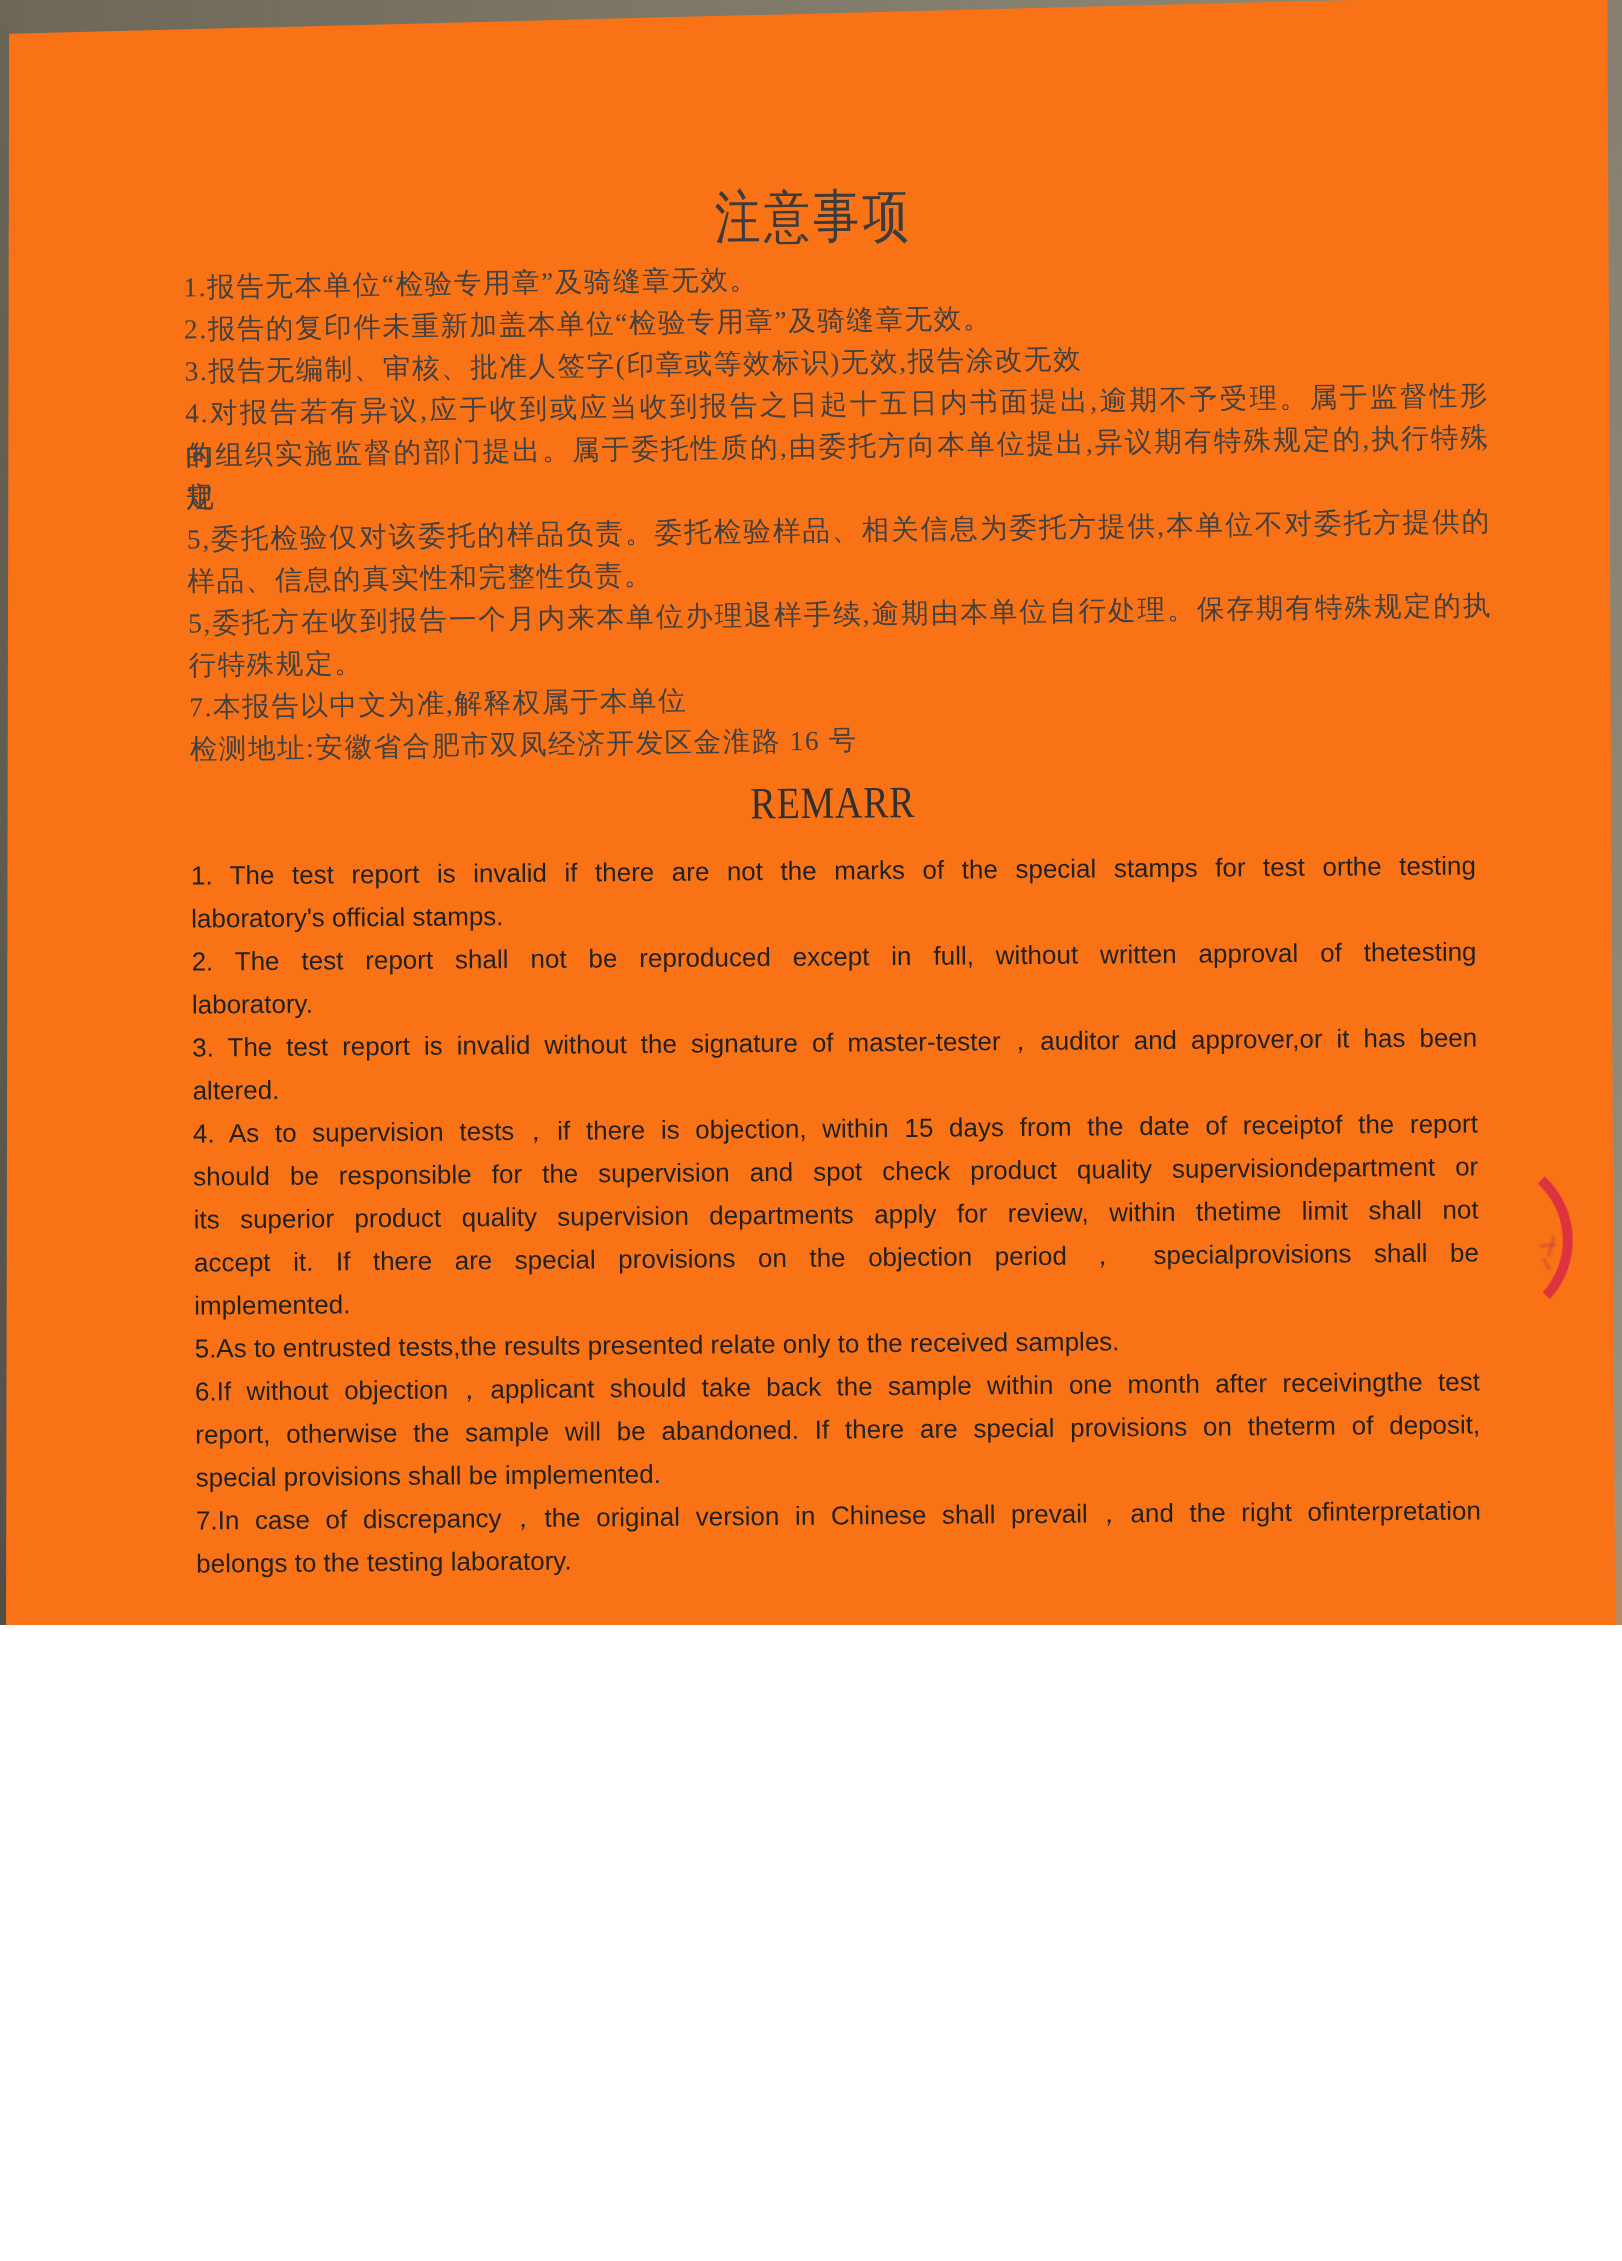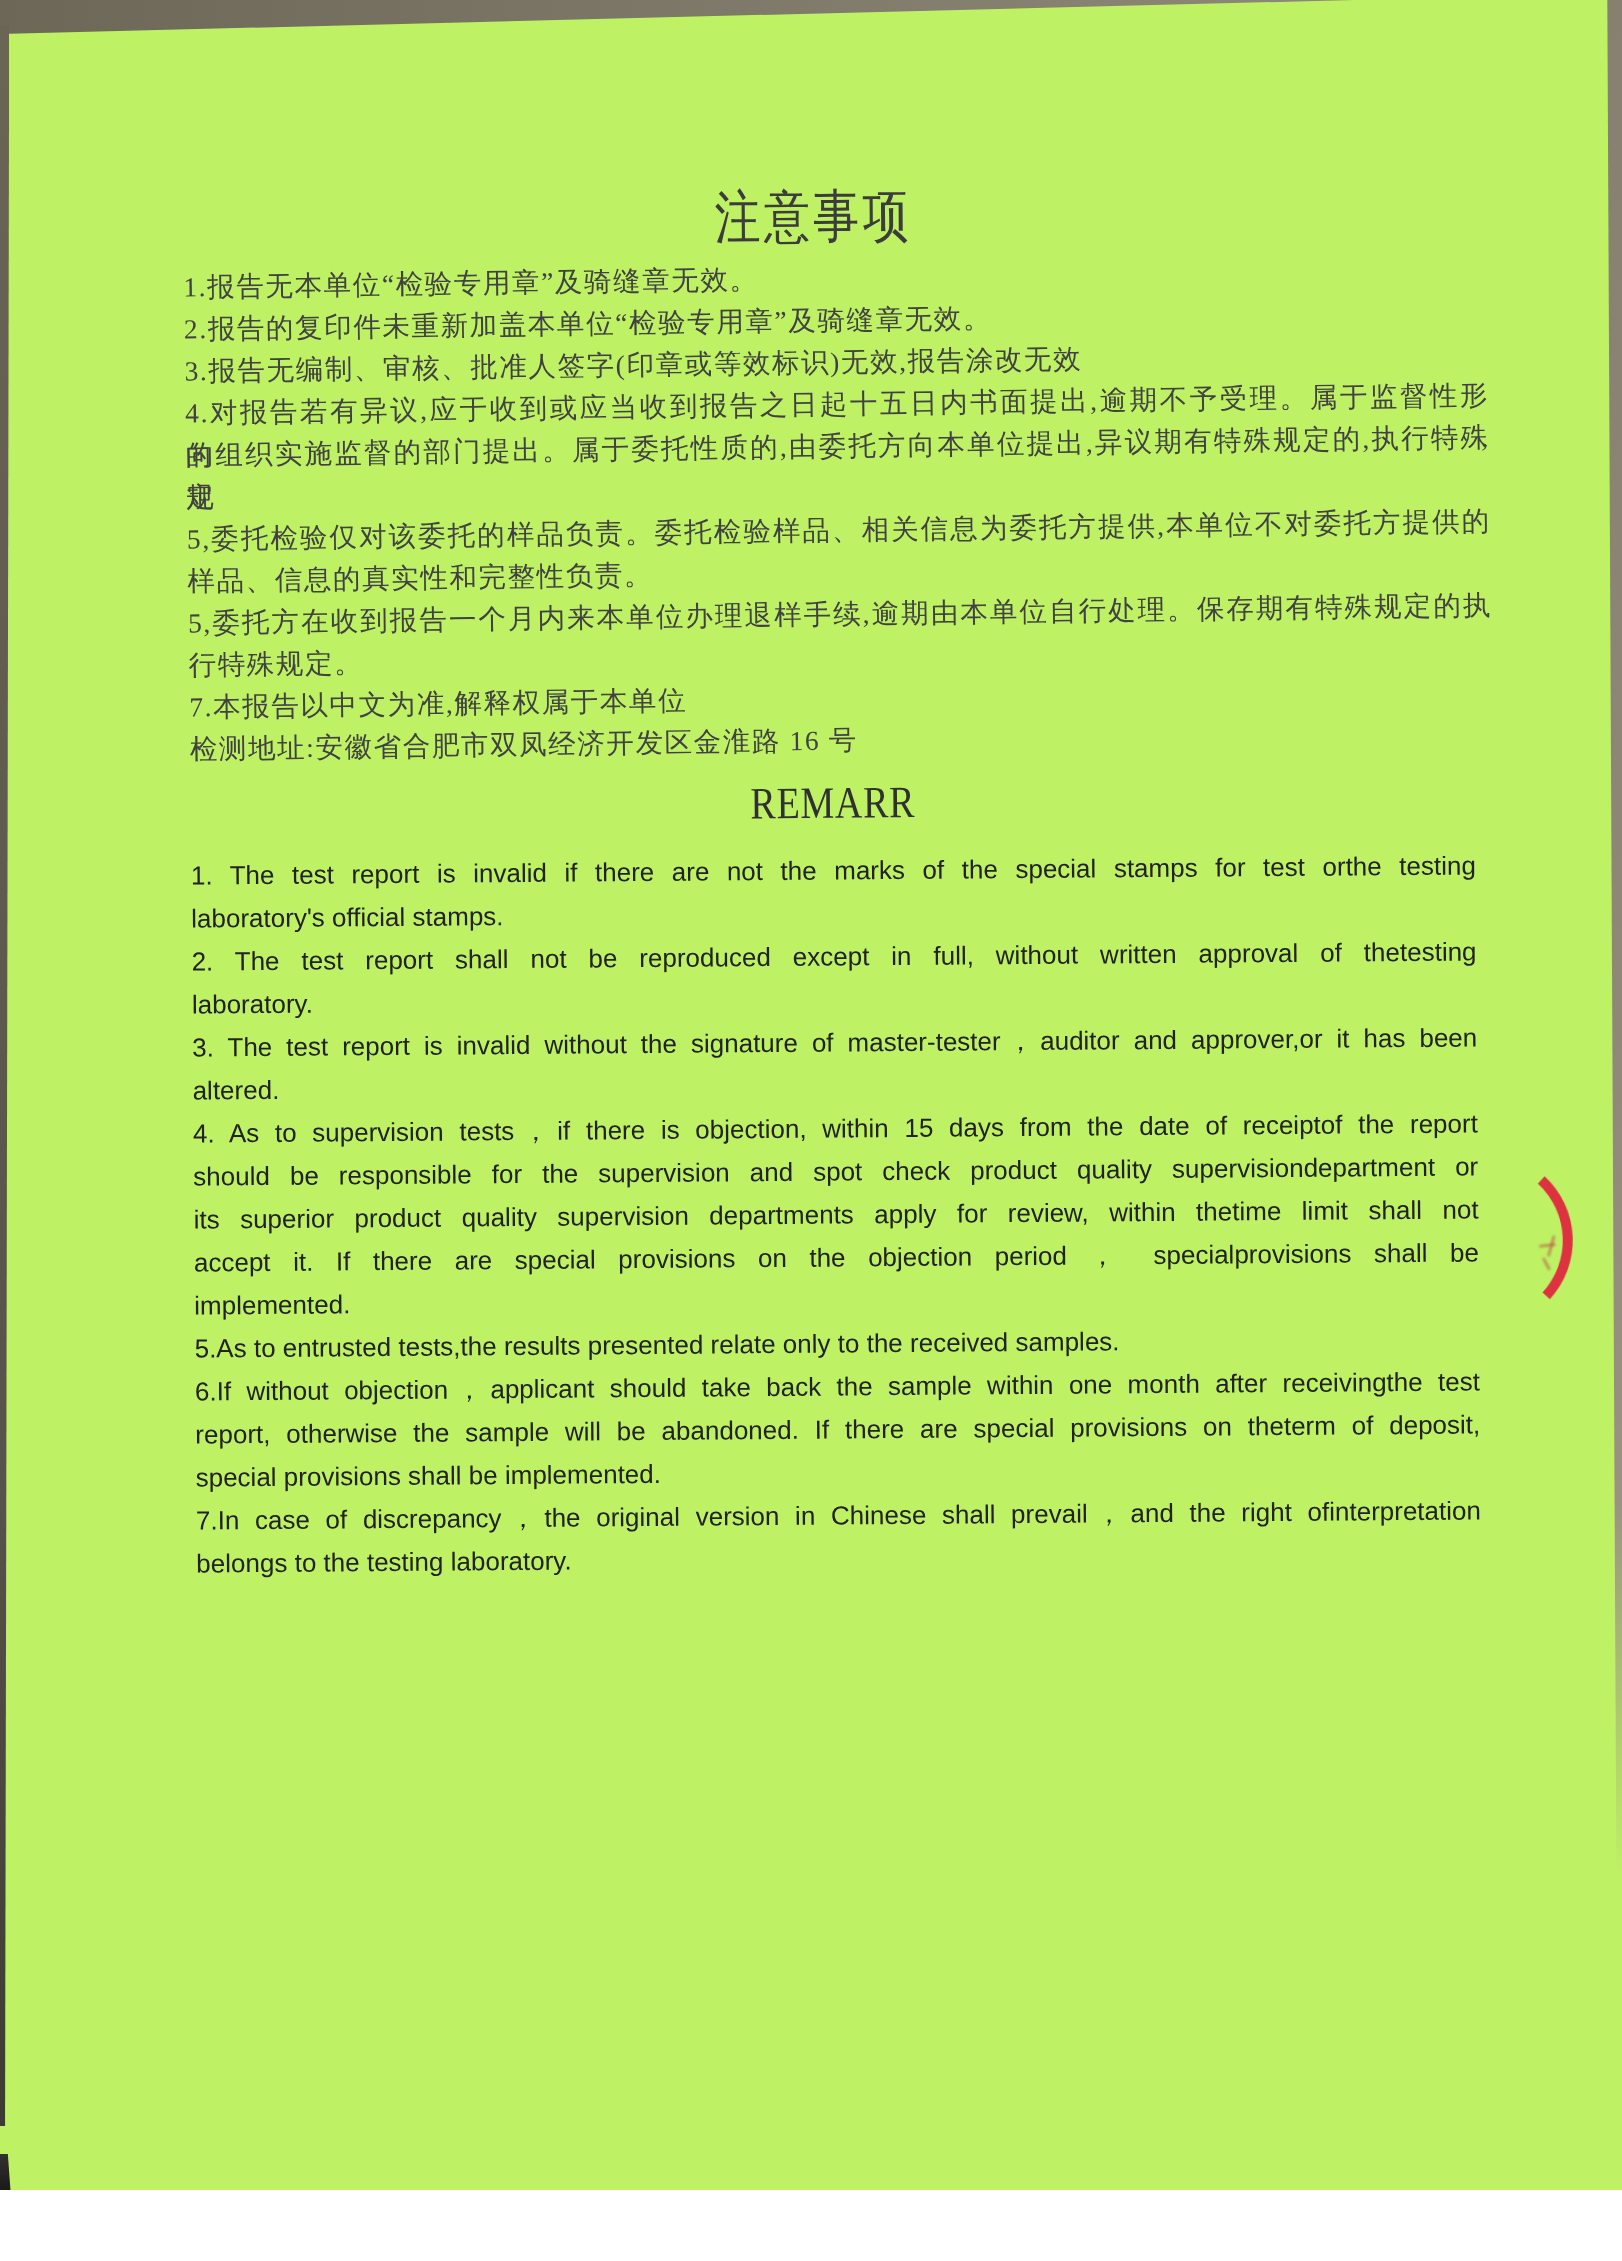--- a/index.html
+++ b/index.html
@@ -2,21 +2,21 @@
 <html style="font-size:10.5px"><head>
 <meta charset="utf-8">
 <style>
   html,body{margin:0;padding:0;}
   body{
     width:1623px;height:2261px;
     background:#ffffff;
     font-family:"Liberation Sans","DejaVu Sans",sans-serif;
     overflow:hidden;
   }
-  .scene{position:relative;width:1623px;height:2190px;background:#bef264;overflow:hidden;}
+  .scene{position:relative;width:1623px;height:1625px;background:#f97316;overflow:hidden;}
 
   
   .desk-top{
     position:absolute;left:0;top:0;width:1355px;height:34px;
     background:linear-gradient(to right,#6d6758,#8e8878);
     clip-path:polygon(0 0,100% 0,0 100%);
   }
   .desk-right{
     position:absolute;right:0;top:0;width:15.7px;height:1879px;
     background:linear-gradient(to bottom,#877f6f 0%,#8f8878 55%,#9a9383 80%,rgba(150,143,128,0) 100%);

